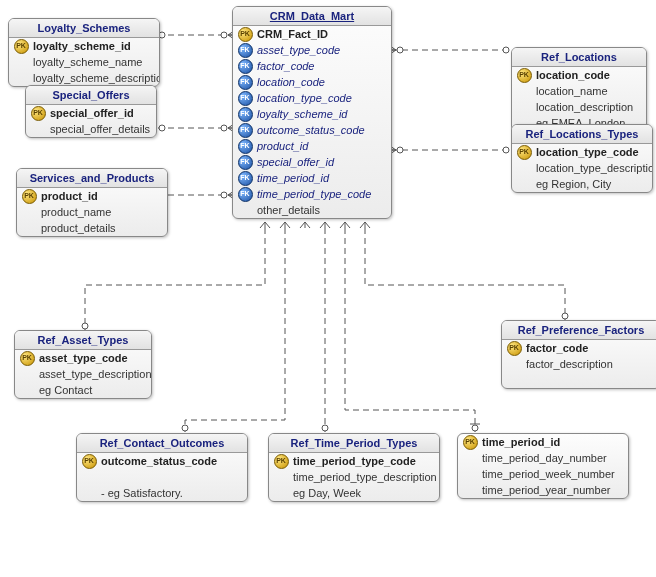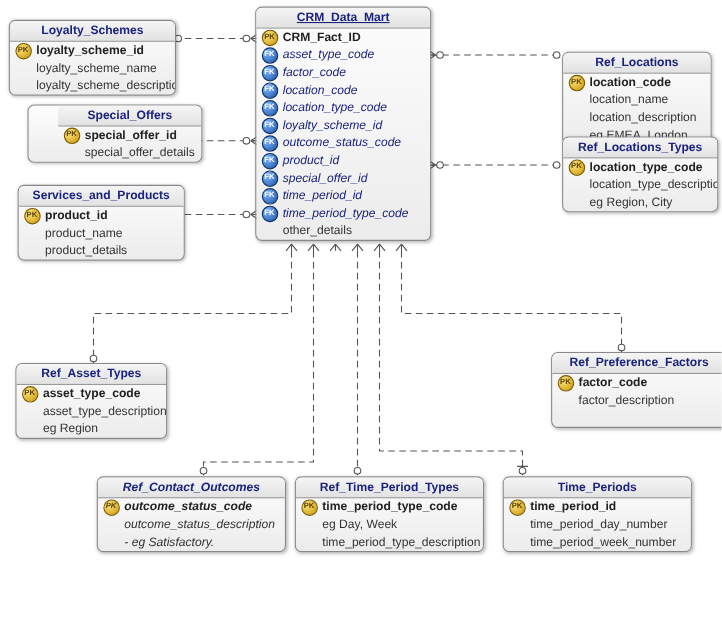--- a/index.html
+++ b/index.html
@@ -147,21 +147,21 @@
         <span class="key-slot"></span>
         <span>loyalty_scheme_name</span>
       </div>
       <div class="row">
         <span class="key-slot"></span>
         <span>loyalty_scheme_description</span>
       </div>
     </div>
 </div>
 
-<div class="entity" style="left:25px; top:95px; width:130px;padding-left:27px;">
+<div class="entity" style="left:25px; top:85px; width:130px;">
   <div class="entity-header"><span>Special_Offers</span></div>
   <div>
       <div class="row">
         <span class="key-slot">
           <span class="pk">PK</span>
         </span>
         <span class="pk-text">special_offer_id</span>
       </div>
       <div class="row">
         <span class="key-slot"></span>
@@ -318,21 +318,21 @@
           <span class="pk">PK</span>
         </span>
         <span class="pk-text">asset_type_code</span>
       </div>
       <div class="row">
         <span class="key-slot"></span>
         <span>asset_type_description</span>
       </div>
       <div class="row">
         <span class="key-slot"></span>
-        <span>eg Region</span>
+        <span>eg Contact</span>
       </div>
     </div>
 </div>
 
 <div class="entity" style="left:486px; top:320px; width:158px;margin-left:15px;">
   <div class="entity-header"><span>Ref_Preference_Factors</span></div>
   <div>
       <div class="row">
         <span class="key-slot">
           <span class="pk">PK</span>
@@ -342,71 +342,73 @@
       <div class="row">
         <span class="key-slot"></span>
         <span>factor_description</span>
       </div>
       <div class="row">
         <span class="key-slot"></span>
       </div>
     </div>
 </div>
 
-<div class="entity" style="left:88px; top:433px; width:170px;font-style:italic;">
+<div class="entity" style="left:76px; top:433px; width:170px;">
   <div class="entity-header"><span>Ref_Contact_Outcomes</span></div>
   <div>
       <div class="row">
         <span class="key-slot">
           <span class="pk">PK</span>
         </span>
         <span class="pk-text">outcome_status_code</span>
       </div>
       <div class="row">
         <span class="key-slot"></span>
-        <span>outcome_status_description</span>
       </div>
       <div class="row">
         <span class="key-slot"></span>
         <span>- eg Satisfactory.</span>
       </div>
     </div>
 </div>
 
 <div class="entity" style="left:268px; top:433px; width:170px;">
   <div class="entity-header"><span>Ref_Time_Period_Types</span></div>
   <div>
       <div class="row">
         <span class="key-slot">
           <span class="pk">PK</span>
         </span>
         <span class="pk-text">time_period_type_code</span>
       </div>
       <div class="row">
         <span class="key-slot"></span>
+        <span>time_period_type_description</span>
+      </div>
+      <div class="row">
+        <span class="key-slot"></span>
         <span>eg Day, Week</span>
       </div>
-      <div class="row">
-        <span class="key-slot"></span>
-        <span>time_period_type_description</span>
-      </div>
     </div>
 </div>
 
 <div class="entity" style="left:457px; top:433px; width:170px;">
-  <div class="entity-header"><span>Time_Periods</span></div>
   <div>
       <div class="row">
         <span class="key-slot">
           <span class="pk">PK</span>
         </span>
         <span class="pk-text">time_period_id</span>
       </div>
       <div class="row">
         <span class="key-slot"></span>
         <span>time_period_day_number</span>
       </div>
       <div class="row">
         <span class="key-slot"></span>
         <span>time_period_week_number</span>
       </div>
+      <div class="row">
+        <span class="key-slot"></span>
+        <span>time_period_year_number</span>
+      </div>
     </div>
 </div>
 
 </body></html>

